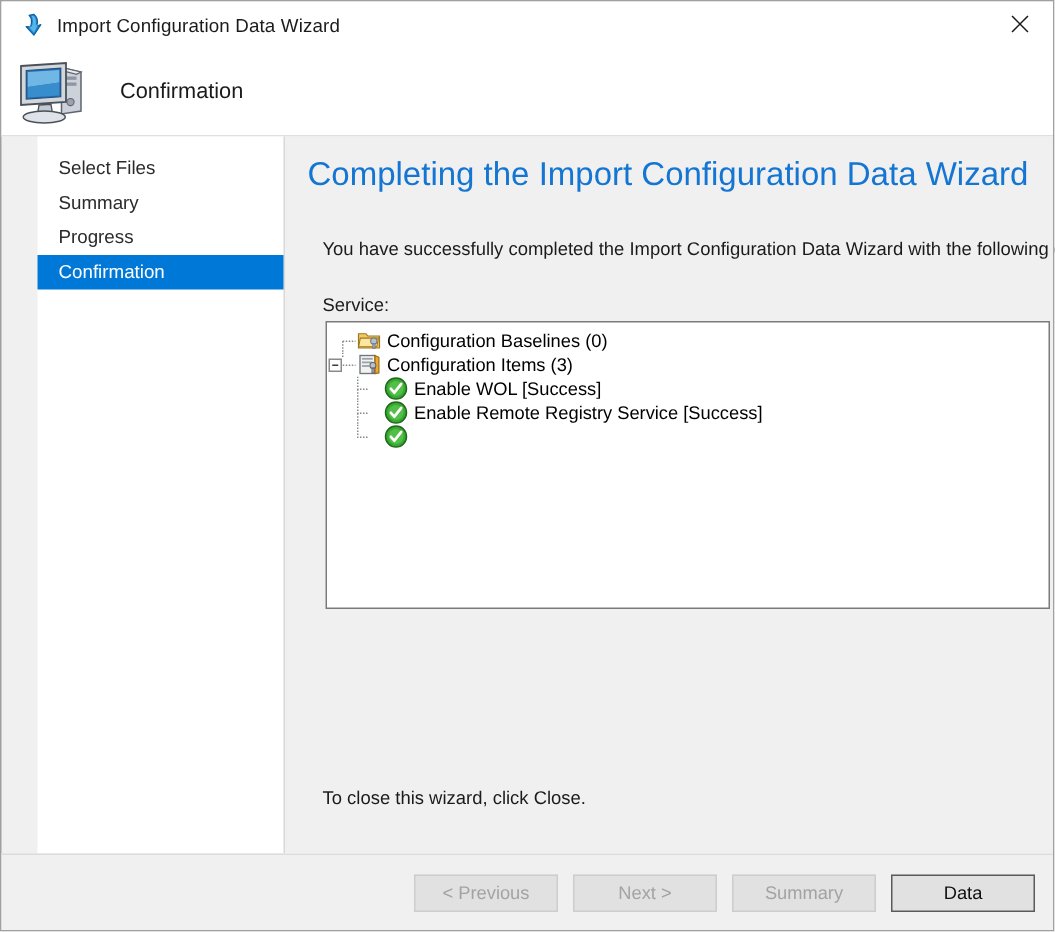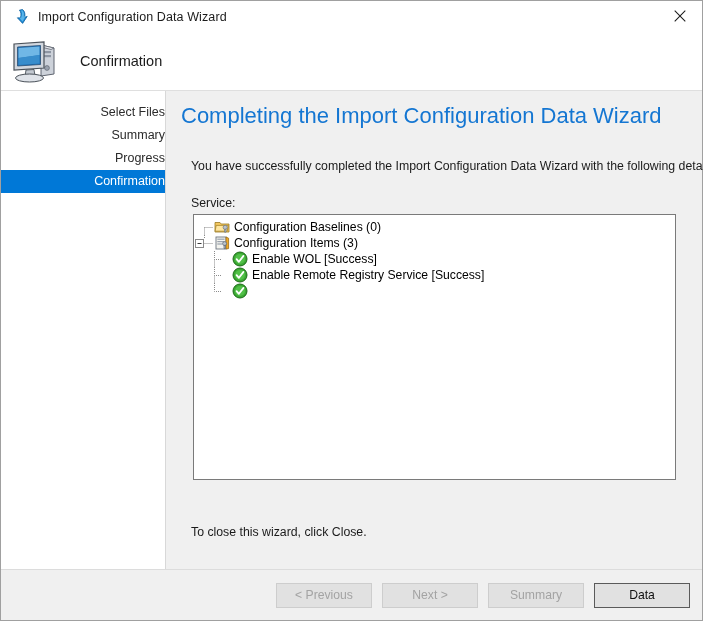--- a/index.html
+++ b/index.html
@@ -13,21 +13,20 @@
   }
 
   #window {
     position: relative;
     width: 703px;
     height: 621px;
     background: #f0f0f0;
     border: 1px solid #a0a0a0;
     display: flex;
     flex-direction: column;
-    text-align: right;
   }
 
   
   #titlebar {
     height: 31px;
     min-height: 31px;
     background: #ffffff;
     display: flex;
     align-items: center;
     position: relative;
@@ -79,20 +78,21 @@
   #header-title {
     font-size: 14.5px;
     color: #1b1b1b;
   }
 
   
   #body {
     flex: 1 1 auto;
     display: flex;
     min-height: 0;
+    padding-left: 24px;
   }
 
   #sidebar {
     width: 165px;
     min-width: 165px;
     background: #ffffff;
     border-right: 1px solid #d8d8d8;
     padding-top: 10px;
   }
   .side-item {
@@ -139,21 +139,21 @@
     font-size: 12.3px;
     color: #1b1b1b;
   }
 
   
   #treeview {
     position: absolute;
     left: 27px;
     top: 123px;
     width: 483px;
-    height: 266px;
+    height: 192px;
     background: #ffffff;
     border: 1px solid #7a7a7a;
     overflow: hidden;
     padding: 4px 0 0 0;
   }
   .tree-row {
     height: 16px;
     display: flex;
     align-items: center;
     position: relative;

